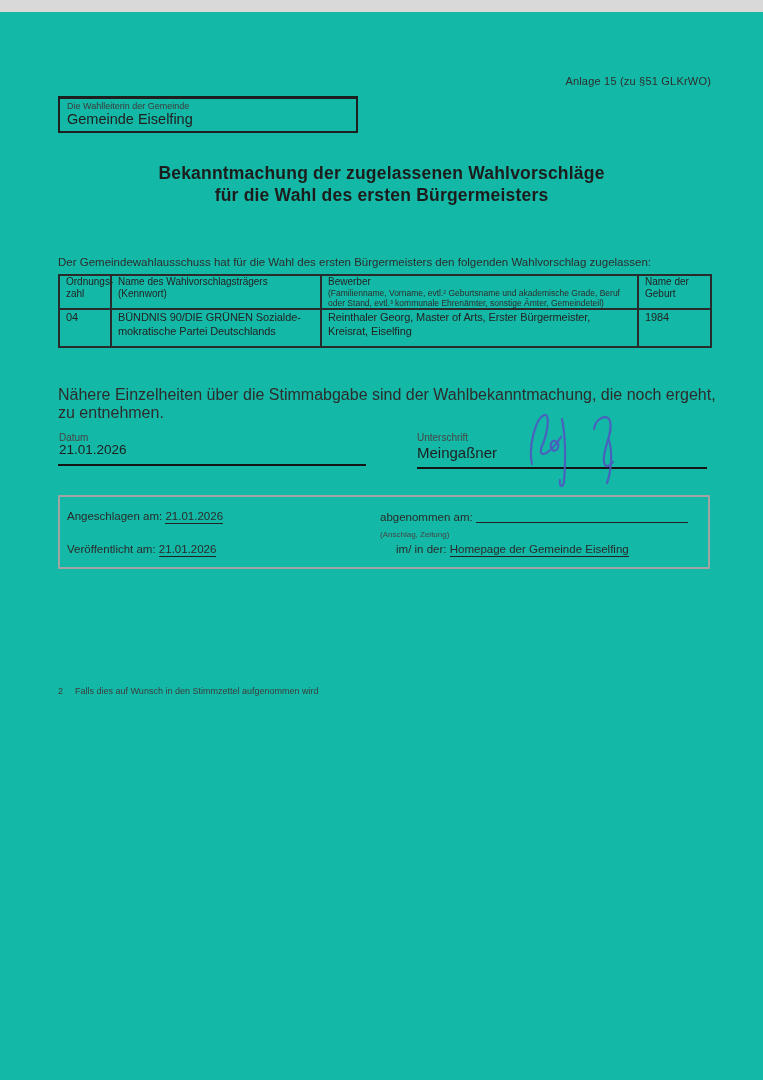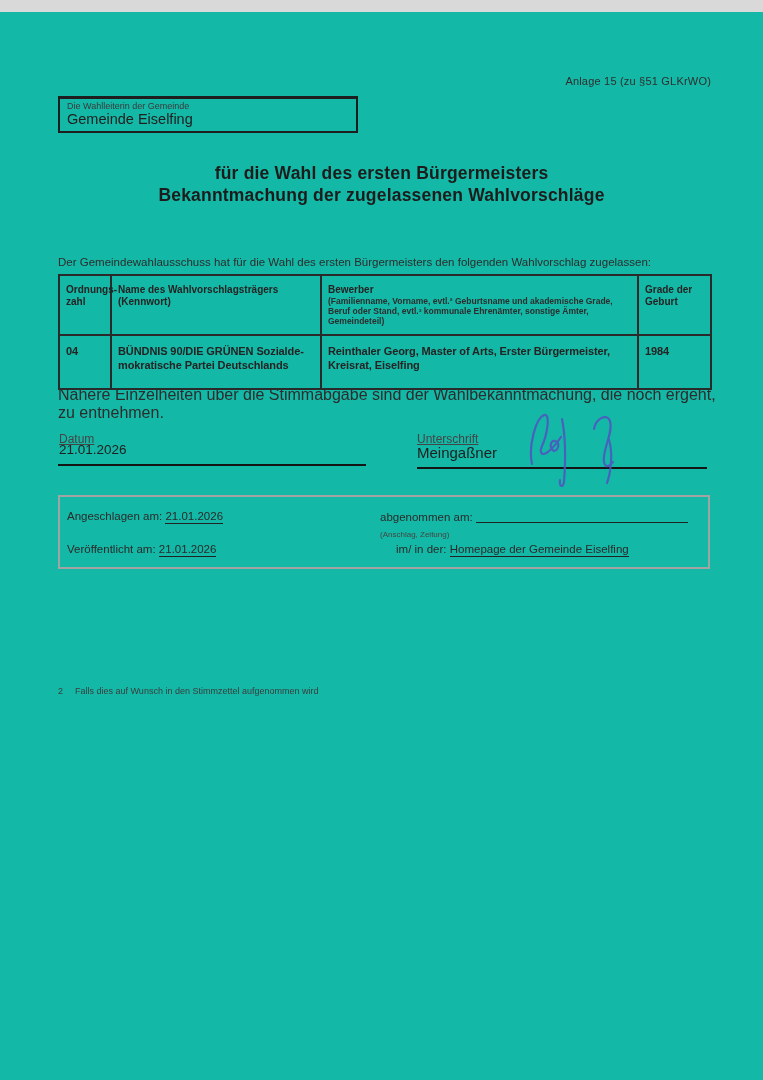--- a/index.html
+++ b/index.html
@@ -21,30 +21,30 @@
   .issuer-name { font-size:14.5px; color:#202020; }
 
   .title { left:0; top:151px; width:100%; text-align:center; }
   .title div { font-size:17.5px; font-weight:bold; line-height:21.5px; color:#1c1c1c; letter-spacing:0.2px; }
 
   .intro { left:58px; top:244px; width:662px; font-size:11.5px; color:#2c2c2c; }
 
   table.main { position:absolute; left:58px; top:262px; width:652px; border-collapse:collapse; table-layout:fixed; }
   table.main th, table.main td {
     border:2px solid #2a2a2a; vertical-align:top; text-align:left;
-    font-weight:bold; padding:8px 6px; color:#232323;
+    font-weight:normal; padding:0 6px; color:#232323;
   }
   table.main th { font-size:10px; line-height:12px; }
   th.center, td.center { text-align:center; }
   .hdr-sub { font-size:8.5px; line-height:10px; color:#2d2d2d; }
   td.value { font-size:11px; line-height:14px; letter-spacing:-0.1px; height:36px; padding-top:5px; }
 
   .notice { left:58px; top:374px; width:662px; font-size:16px; color:#2c2c2c; }
 
-  .small-label { font-size:12px; color:#454545;text-decoration:underline; }
+  .small-label { font-size:10px; color:#454545; }
   .date-label { left:59px; top:420px; }
   .date-value { left:59px; top:430px; font-size:13.5px; color:#1e1e1e; }
   .date-line { left:58px; top:452px; width:308px; border-top:2px solid #141414; }
   .sig-label { left:417px; top:420px; }
   .sig-name { left:417px; top:432px; font-size:15px; color:#1e1e1e; }
   .sig-line { left:417px; top:455px; width:290px; border-top:2px solid #141414; }
   .sig-scribble { left:518px; top:386px; width:150px; height:92px; }
 
   .pub-box { left:58px; top:483px; width:648px; height:70px; border:2px solid #a3a3a3; }
   .pub-box .row-text { font-size:11.5px; color:#2a2a2a; white-space:nowrap; }
@@ -66,22 +66,22 @@
 <div class="page">
 
   <div class="abs annotation">Anlage 15 (zu §51 GLKrWO)</div>
 
   <div class="abs issuer-box">
     <div class="issuer-role">Die Wahlleiterin der Gemeinde</div>
     <div class="issuer-name">Gemeinde Eiselfing</div>
   </div>
 
   <div class="abs title">
+    <div>Bekanntmachung der zugelassenen Wahlvorschläge</div>
     <div>für die Wahl des ersten Bürgermeisters</div>
-    <div>Bekanntmachung der zugelassenen Wahlvorschläge</div>
   </div>
 
   <div class="abs intro">Der Gemeindewahlausschuss hat für die Wahl des ersten Bürgermeisters den folgenden Wahlvorschlag zugelassen:</div>
 
   <table class="main">
     <colgroup>
       <col style="width:52px">
         <col style="width:210px">
         <col style="width:317px">
         <col style="width:73px">
@@ -94,21 +94,21 @@
         </th>
         <th>
           <div>Name des Wahlvorschlagsträgers</div>
           <div>(Kennwort)</div>
         </th>
         <th>
           <div>Bewerber</div>
           <div class="hdr-sub">(Familienname, Vorname, evtl.² Geburtsname und akademische Grade, Beruf oder Stand, evtl.³ kommunale Ehrenämter, sonstige Ämter, Gemeindeteil)</div>
         </th>
         <th class="center">
-          <div>Grade der</div>
+          <div>Name der</div>
           <div>Geburt</div>
         </th>
       </tr>
     </thead>
     <tbody>
       <tr>
         <td class="value center">04</td>
         <td class="value">BÜNDNIS 90/DIE GRÜNEN Sozialde-mokratische Partei Deutschlands</td>
         <td class="value">Reinthaler Georg, Master of Arts, Erster Bürgermeister, Kreisrat, Eiselfing</td>
         <td class="value center">1984</td>

